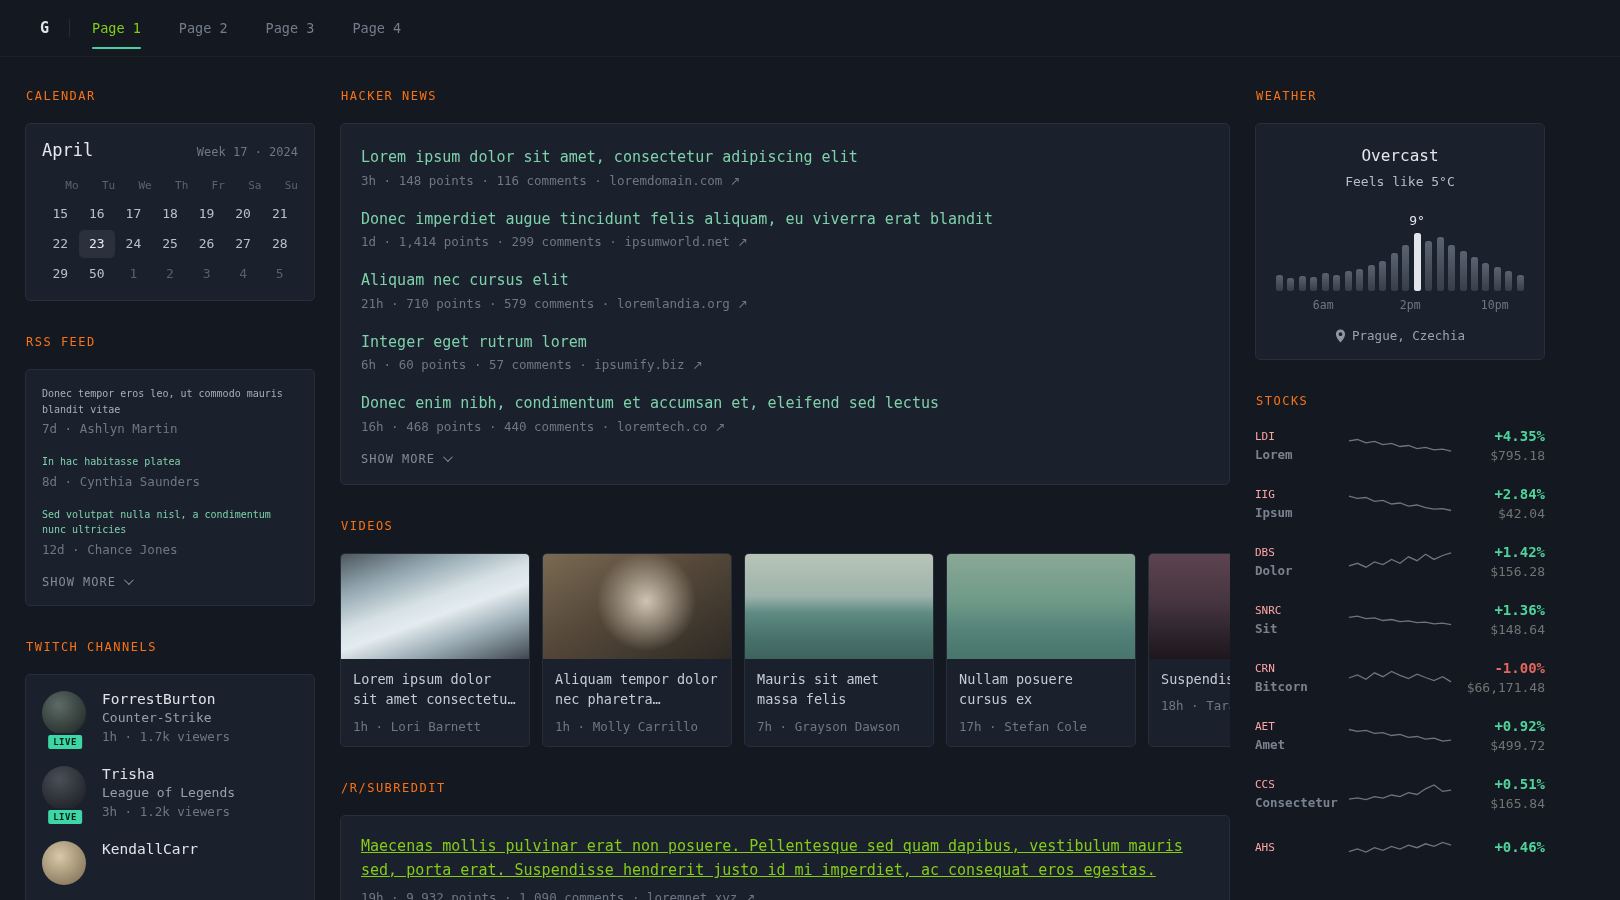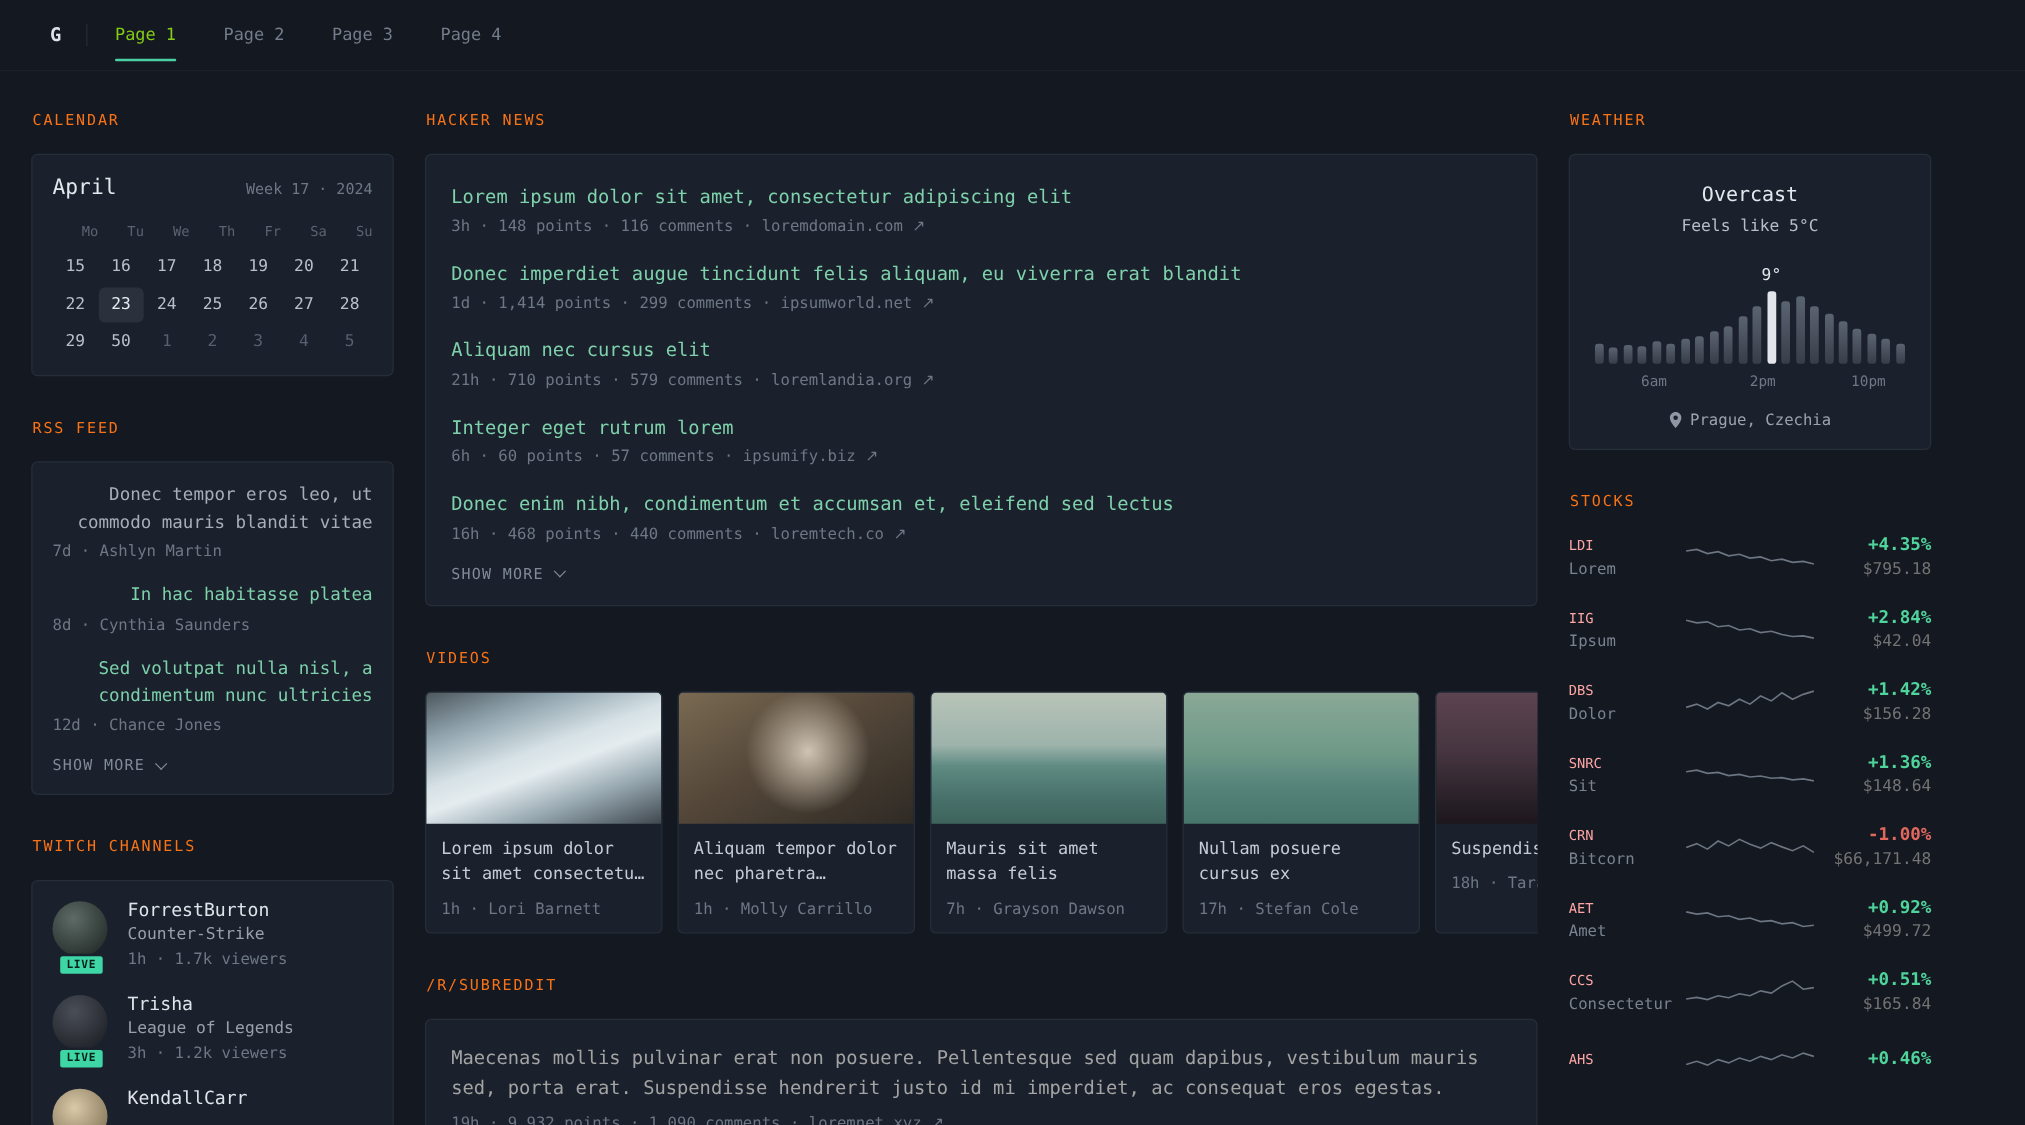--- a/index.html
+++ b/index.html
@@ -45,21 +45,21 @@
   .cal-month { font-size:17px; color:#e4e8ee; }
   .cal-week { font-size:12px; color:#6e7784; }
   .cal-grid { display:grid; grid-template-columns:repeat(7,1fr); row-gap:2px; text-align:center; }
   .ch { font-size:11px; color:#5a6370; line-height:24px;text-align:right; }
   .cd { font-size:13px; color:#b9c0cb; line-height:28px; border-radius:5px; }
   .cd.muted { color:#566070; }
   .cd.today { background:#2a313d; color:#e8ebf0; }
   
   .rss { padding:16px; }
   .rss-item { margin-bottom:18px; }
-  .rss-title { display:block; font-size:14px; line-height:1.55; color:#7ed1ab; cursor:pointer;text-align:right; }
+  .rss-title { display:block; font-size:10px; line-height:1.55; color:#7ed1ab; cursor:pointer; }
   .rss-title.read { color:#a7aeb9; }
   
   .twitch { padding:16px; }
   .tw-row { display:flex; gap:14px; margin-bottom:22px; cursor:pointer; }
   .av-wrap { position:relative; width:46px; flex:none; }
   .avatar { width:44px; height:44px; border-radius:50%; }
   .av1 { background:radial-gradient(circle at 38% 32%,#5d6b66,#2a3330 75%); }
   .av2 { background:radial-gradient(circle at 40% 30%,#4a4e57,#23262c 75%); }
   .av3 { background:radial-gradient(circle at 40% 35%,#d8c9a8,#8a7a5e 80%); }
   .live { position:absolute; bottom:-7px; left:50%; transform:translateX(-50%);
@@ -68,21 +68,21 @@
           border:2px solid #1a212c; }
   .tw-name { font-size:14.5px; color:#e0e4ea; }
   .tw-game { font-size:13px; color:#98a0ac; margin-top:3px; }
   
   .hn { padding:2px 20px 18px; }
   .hn-item { margin-top:20px; }
   .hn-title { display:block; font-size:15px; line-height:1.5; color:#7ed1ab; cursor:pointer; }
   .domain { color:#6e7784; cursor:pointer; }
   .arrow { color:#6e7784; font-family:"DejaVu Sans",sans-serif; }
   .sub { padding:18px 20px; min-height:220px; }
-  .sub-title { display:block; font-size:15px; line-height:1.6; color:#a3a3a3; cursor:pointer; }
+  .sub-title { display:block; font-size:15px; line-height:1.6; color:#84cc16; cursor:pointer;text-decoration:underline; }
   .sub .meta { margin-top:8px; }
   
   .videos-row { display:flex; gap:12px; width:890px; overflow:hidden; }
   .video-card { flex:0 0 190px; background:#1a212c; border:1px solid #262e3a;
                 border-radius:5px; overflow:hidden; }
   .thumb { height:105px; cursor:pointer; }
   .t1 { background:linear-gradient(160deg,#4d565c 0%,#8fa3ad 22%,#d7e2e6 45%,#e4ecef 56%,#96a7b0 76%,#3f474e 100%); }
   .t2 { background:radial-gradient(circle at 55% 45%,#cfc4b2 0%,rgba(0,0,0,0) 42%),
                    linear-gradient(150deg,#7a6a52 0%,#55483a 45%,#2e2a24 100%); }
   .t3 { background:linear-gradient(180deg,#b9c4b8 0%,#9db3ab 40%,#5f8b83 56%,#49736c 78%,#3e635d 100%); }
@@ -106,21 +106,21 @@
   .wtimes { position:relative; height:16px; margin-top:7px; }
   .wtimes span { position:absolute; transform:translateX(-50%); font-size:11.5px; color:#6e7784; }
   .wt1 { left:20%; } .wt2 { left:54%; } .wt3 { left:87%; }
   .wloc { display:flex; align-items:center; justify-content:center; gap:6px;
           margin-top:14px; font-size:12.5px; color:#9aa2ae; }
   
   .stocks { margin-top:2px; }
   .stock-row { display:flex; align-items:center; margin-bottom:23px; cursor:pointer; }
   .sleft { width:92px; flex:none; }
   .ssym { font-size:11px; font-weight:normal; color:#fca5a5; }
-  .sname { font-size:12.5px; color:#79828f; margin-top:4px; }
+  .sname { font-size:12.5px; color:#79828f; margin-top:4px;font-weight:bold; }
   .spark { flex:1; height:30px; min-width:0; }
   .spark polyline { fill:none; stroke:#6c7582; stroke-width:1.3; }
   .sright { width:92px; flex:none; text-align:right; }
   .schange { font-size:14px; font-weight:bold; }
   .schange.pos { color:#4fd49b; }
   .schange.neg { color:#e2685e; }
   .sprice { font-size:13px; color:#737373; margin-top:4px; }
 </style>
 </head>
 <body>

